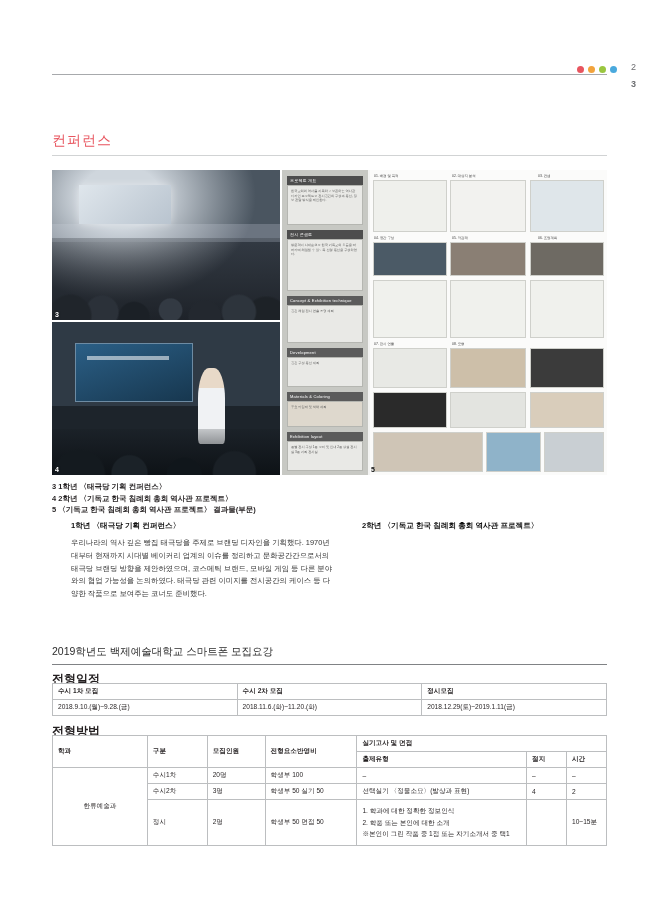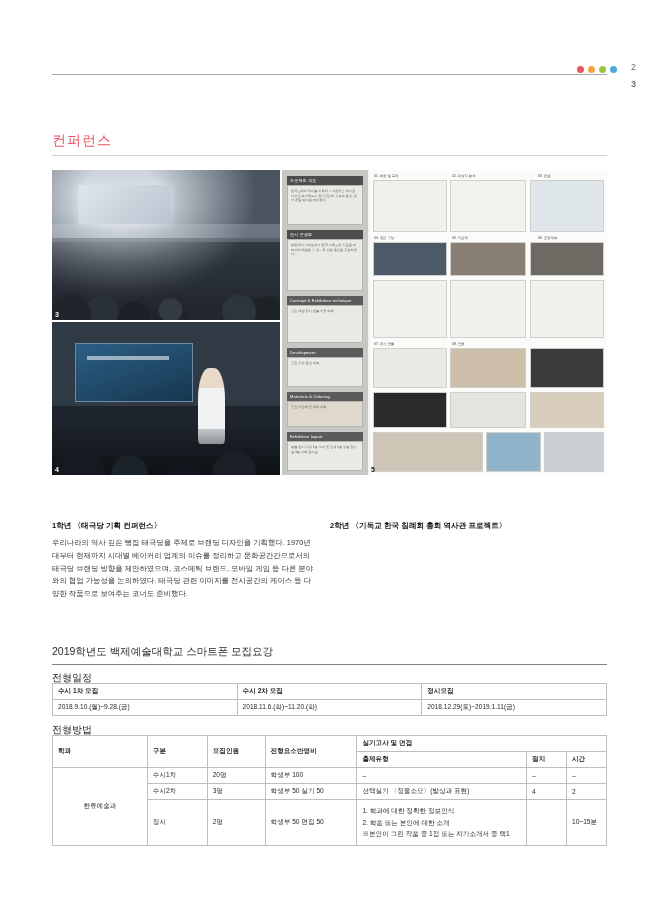--- a/index.html
+++ b/index.html
@@ -108,30 +108,30 @@
   .pl-head span { display:block; color:#fff; font-size:4px; padding:2px 0 0 3px; letter-spacing:.2px; }
   .pl-txt { font-size:3.2px; line-height:1.45; color:#5a5a5a; padding:3px; }
 
   .panel-right { position:absolute; left:88px; top:0; width:237px; height:100%; background:#fbfbfa; }
   .pr-cell { position:absolute; background:#e6e7e3; border:1px solid #cfd0cb; }
   .pr-label { position:absolute; font-size:3.4px; color:#3b3b3b; }
 
   .cap-block { position: absolute; left: 52px; top: 481px; font-size: 7.5px; line-height: 1.55; color: #231f20; font-weight: bold; }
 
   
-  .col { position: absolute; font-size: 7.4px; line-height: 1.72; color: #333; }
+  .col { position: absolute; font-size: 7.4px; line-height: 1.72; color: #333; margin-left: 19px; }
   .col h4 { font-size: 7.6px; margin-bottom: 5px; color: #111; }
   .col-left { left: 52px; top: 519px; width: 263px; }
-  .col-right { left: 330px; top: 519px; width: 270px; }
+  .col-right { left: 343px; top: 519px; width: 270px; }
 
   
   .adm-title { position: absolute; left: 52px; top: 645px; font-size: 10.5px; color: #2b2b2b; }
   .adm-rule  { position: absolute; left: 52px; top: 664px; width: 555px; border-top: 1px solid #808285; }
 
-  .sub-h { position: absolute; font-size: 10px; font-weight: normal; color: #231f20; }
+  .sub-h { position: absolute; font-size: 12px; font-weight: bold; color: #231f20; }
   .sub-h-1 { left: 52px; top: 671px; }
   .sub-h-2 { left: 52px; top: 723px; }
 
   table { position: absolute; border-collapse: collapse; font-size: 6.6px; color: #231f20; }
   table td, table th { border: 1px solid #bcbec0; padding: 3px 5px; font-weight: normal; text-align: left; vertical-align: middle; }
   table th { font-weight: bold; background: #fff; }
   .t1 { left: 52px; top: 683px; width: 555px; }
   .t1 th { height: 14px; }
   .t1 td { height: 15px; }
   .t2 { left: 52px; top: 735px; width: 555px; }
@@ -258,20 +258,25 @@
 
         <div class="pr-cell" style="left:3px; top:262px; width:110px; height:40px; background:#cfc5b6;"></div>
         <div class="pr-cell" style="left:116px; top:262px; width:55px; height:40px; background:#8fb3c9;"></div>
         <div class="pr-cell" style="left:174px; top:262px; width:60px; height:40px; background:#c9cfd3;"></div>
       </div>
 
       <span class="cap-num" style="color:#111; text-shadow:none; left:89px;">5</span>
     </div>
   </div>
 
+  <div class="cap-block">
+    <div>3  1학년 〈태극당 기획 컨퍼런스〉</div>
+    <div>4  2학년 〈기독교 한국 침례회 총회 역사관 프로젝트〉</div>
+    <div>5  〈기독교 한국 침례회 총회 역사관 프로젝트〉 결과물(부문)</div>
+  </div>
 
   <div class="col col-left">
     <h4>1학년 〈태극당 기획 컨퍼런스〉</h4>
     <p>우리나라의 역사 깊은 빵집 태극당을 주제로 브랜딩 디자인을 기획했다. 1970년대부터 현재까지 시대별 베이커리 업계의 이슈를 정리하고 문화공간간으로서의 태극당 브랜딩 방향을 제안하였으며, 코스메틱 브랜드, 모바일 게임 등 다른 분야와의 협업 가능성을 논의하였다. 태극당 관련 이미지를 전시공간의 케이스 등 다양한 작품으로 보여주는 코너도 준비했다.</p>
   </div>
   <div class="col col-right">
     <h4>2학년 〈기독교 한국 침례회 총회 역사관 프로젝트〉</h4>
   </div>
 
   <div class="adm-title">2019학년도 백제예술대학교 스마트폰 모집요강</div>

